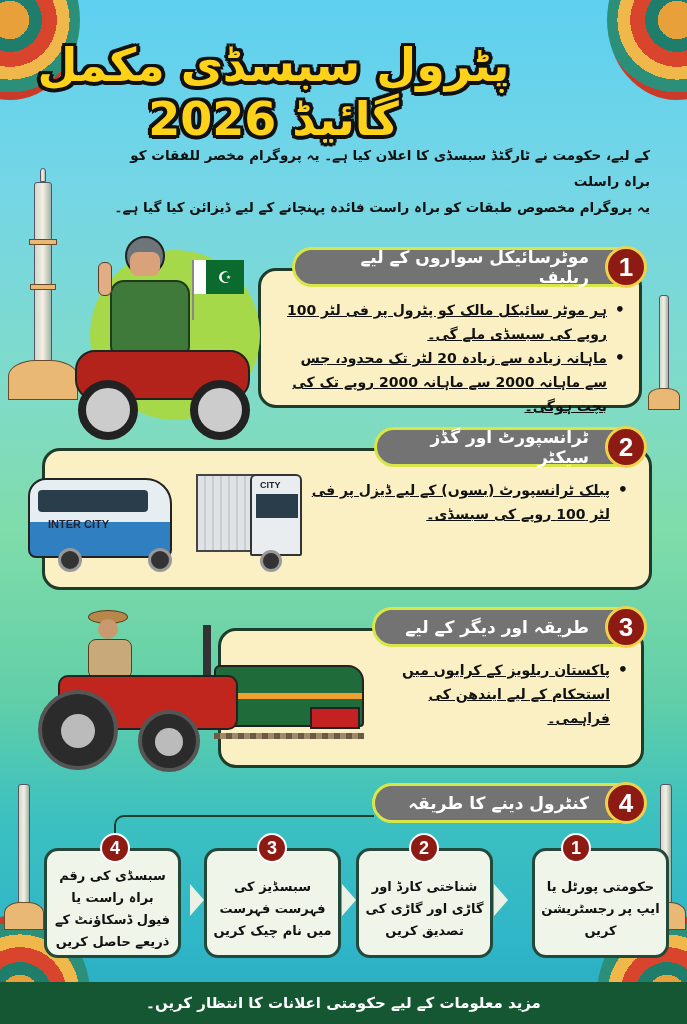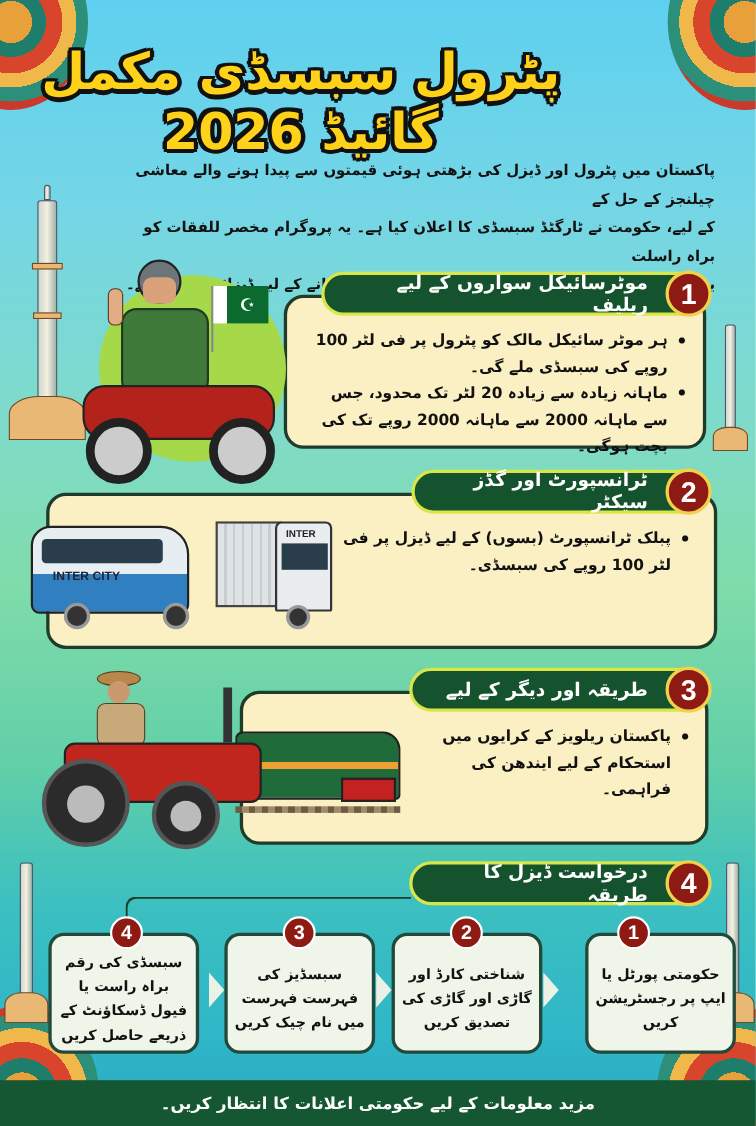--- a/index.html
+++ b/index.html
@@ -26,36 +26,36 @@
     direction: rtl; text-align: right; font-size: 13.5px; line-height: 26px; color: #111; font-weight: bold;
   }
   .intro p { margin: 0; }
 
   .minar { position: absolute; width: 60px; }
   .minar .shaft { position: absolute; left: 50%; transform: translateX(-50%); background: linear-gradient(90deg, #cfd8cf, #f4efe0, #9fb2a8); border: 1px solid #556; border-radius: 3px 3px 0 0; }
   .minar .base { position: absolute; left: 0; right: 0; bottom: 0; height: 40px; background: #e9b874; border: 1px solid #6b4a2a; border-radius: 40% 40% 0 0; }
   .minar .band { position: absolute; left: 50%; transform: translateX(-50%); height: 6px; background: #e9b874; border: 1px solid #6b4a2a; }
 
   .section-header {
-    position: absolute; height: 40px; background: #14532d; border: 3px solid #d8e64a;
+    position: absolute; height: 40px; background: #737373; border: 3px solid #d8e64a;
     border-radius: 20px; color: #fff; direction: rtl;
     display: flex; align-items: center; padding-right: 52px; padding-left: 18px;
     font-size: 17px; font-weight: bold;
   }
   .num-badge {
     position: absolute; width: 42px; height: 42px; border-radius: 50%;
     background: #8e1a14; border: 3px solid #f0d14a; color: #fff;
     font-size: 26px; font-weight: bold; display: flex; align-items: center; justify-content: center;
     font-family: "Liberation Sans", sans-serif;
   }
   .card {
     position: absolute; background: #fbf0c4; border: 3px solid #1f3b2a; border-radius: 18px;
   }
   .bullets {
-    position: absolute; direction: rtl; text-align: right; font-size: 14px; line-height: 24px; color: #111; font-weight: bold;
+    position: absolute; direction: rtl; text-align: right; font-size: 14px; line-height: 24px; color: #111; font-weight: bold; text-decoration: underline;
   }
   .bullets li { list-style: none; position: relative; padding-right: 18px; }
   .bullets li::before { content: "•"; position: absolute; right: 0; top: 0; font-size: 16px; }
 
   .scene { position: absolute; }
   .halo { position: absolute; border-radius: 50%; background: #a5d94a; }
 
   .step-box {
     position: absolute; top: 848px; width: 137px; height: 110px; background: #f0f5ea; border: 3px solid #23493a; border-radius: 14px;
     direction: rtl; text-align: center; font-size: 13px; line-height: 22px; color: #111; font-weight: bold;
@@ -78,21 +78,20 @@
 <body>
 
 <div class="corner tl"></div>
 <div class="corner tr"></div>
 <div class="corner bl"></div>
 <div class="corner br"></div>
 
 <h1 class="title">پٹرول سبسڈی مکمل گائیڈ 2026</h1>
 
 <div class="intro">
-  <p>پاکستان میں پٹرول اور ڈیزل کی بڑھتی ہوئی قیمتوں سے پیدا ہونے والے معاشی چیلنجز کے حل کے</p>
   <p>کے لیے، حکومت نے ٹارگٹڈ سبسڈی کا اعلان کیا ہے۔ یہ پروگرام مخصر للفقات کو براہ راسلت</p>
   <p>یہ پروگرام مخصوص طبقات کو براہ راست فائدہ پہنچانے کے لیے ڈیزائن کیا گیا ہے۔</p>
 </div>
 
 <div class="minar" style="left:8px; top:170px; height:230px; width:70px;">
   <div class="shaft" style="bottom:38px; width:18px; height:180px;"></div>
   <div class="band" style="bottom:155px; width:28px;"></div>
   <div class="band" style="bottom:110px; width:26px;"></div>
   <div class="shaft" style="bottom:218px; width:6px; height:14px;"></div>
   <div class="base"></div>
@@ -143,21 +142,21 @@
 
   <div style="position:absolute; left:0; top:8px; width:144px; height:80px; border-radius:18px 26px 8px 8px; background:linear-gradient(180deg,#e6eef2 0 55%, #2f7fc1 55%); border:2px solid #222;">
     <div style="position:absolute; left:8px; top:10px; width:110px; height:22px; background:#2a3d4a; border-radius:4px;"></div>
     <div style="position:absolute; left:18px; top:38px; font-size:11px; font-weight:bold; color:#223; font-family:'Liberation Sans',sans-serif;">INTER CITY</div>
   </div>
   <div style="position:absolute; left:30px; top:78px; width:24px; height:24px; border-radius:50%; background:#333; border:3px solid #999;"></div>
   <div style="position:absolute; left:120px; top:78px; width:24px; height:24px; border-radius:50%; background:#333; border:3px solid #999;"></div>
 
   <div style="position:absolute; left:168px; top:4px; width:60px; height:78px; background:repeating-linear-gradient(90deg,#dfe3e6 0 6px,#c8cdd1 6px 8px); border:2px solid #444;"></div>
   <div style="position:absolute; left:222px; top:4px; width:52px; height:82px; background:#e9edf0; border:2px solid #333; border-radius:6px 6px 2px 2px;">
-    <div style="position:absolute; left:8px; top:4px; font-size:9px; font-weight:bold; color:#222; font-family:'Liberation Sans',sans-serif;">INTER</div>
+    <div style="position:absolute; left:8px; top:4px; font-size:9px; font-weight:bold; color:#222; font-family:'Liberation Sans',sans-serif;">CITY</div>
     <div style="position:absolute; left:4px; top:18px; width:42px; height:24px; background:#2a3d4a;"></div>
   </div>
   <div style="position:absolute; left:232px; top:80px; width:22px; height:22px; border-radius:50%; background:#333; border:3px solid #999;"></div>
 </div>
 <div class="section-header" style="left:374px; top:427px; width:270px;align-items:center;">
   <span>ٹرانسپورٹ اور گڈز سیکٹر</span>
 </div>
 <div class="num-badge" style="left:605px; top:426px;">2</div>
 <ul class="bullets" style="left:310px; top:478px; width:318px;">
   <li>پبلک ٹرانسپورٹ (بسوں) کے لیے ڈیزل پر فی لٹر 100 روپے کی سبسڈی۔</li>
@@ -185,21 +184,21 @@
 <div class="section-header" style="left:372px; top:607px; width:272px;">
   <span>طریقہ اور دیگر کے لیے</span>
 </div>
 <div class="num-badge" style="left:605px; top:606px;">3</div>
 <ul class="bullets" style="left:370px; top:658px; width:258px;">
   <li>پاکستان ریلویز کے کرایوں میں استحکام کے لیے ایندھن کی فراہمی۔</li>
 </ul>
 
 <div style="position:absolute; left:114px; top:815px; width:260px; height:30px; border-top:2px solid #1f3b2a; border-left:2px solid #1f3b2a; border-radius:10px 0 0 0;"></div>
 <div class="section-header" style="left:372px; top:783px; width:272px;">
-  <span>درخواست ڈیزل کا طریقہ</span>
+  <span>کنٹرول دینے کا طریقہ</span>
 </div>
 <div class="num-badge" style="left:605px; top:782px;">4</div>
 
 <div class="step-box" style="left:532px;">
     <span>حکومتی پورٹل یا ایپ پر رجسٹریشن کریں</span>
   </div>
 <div class="step-num" style="left:561px;">1</div>
 
 <div class="arrow" style="left:494px;"></div>
 

